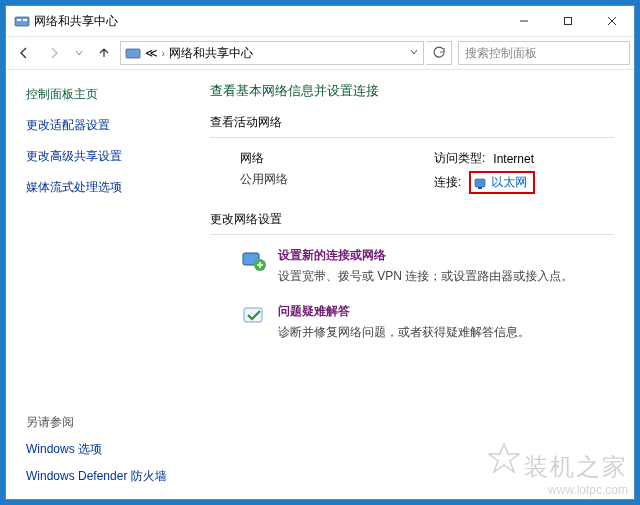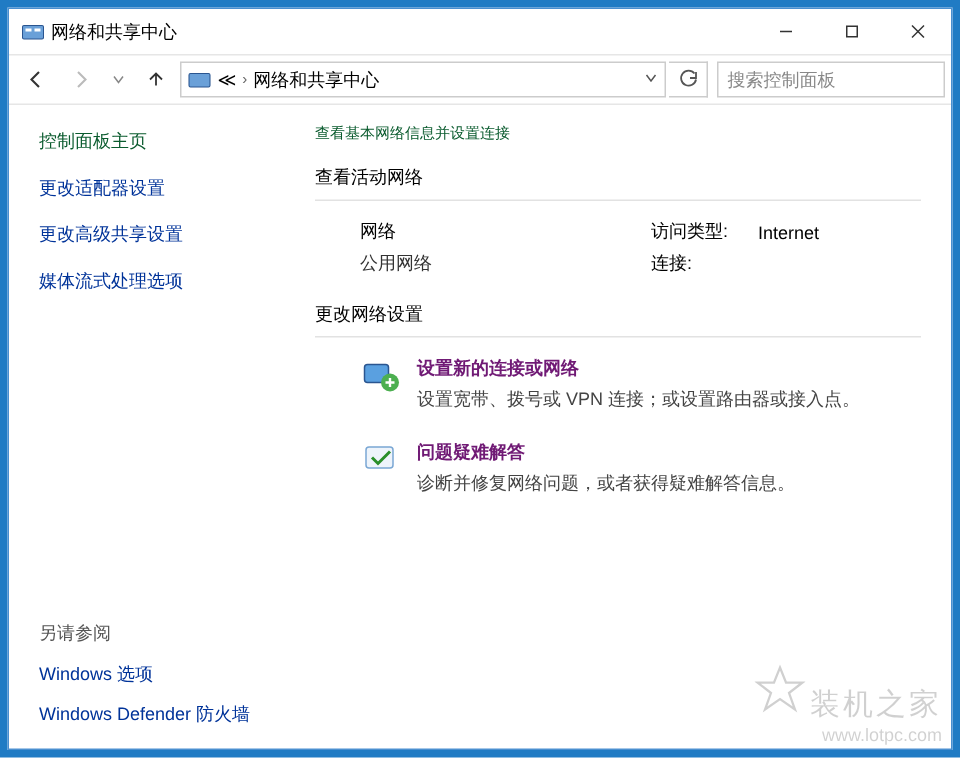--- a/index.html
+++ b/index.html
@@ -74,21 +74,21 @@
   .address .crumb { color:#000; white-space:nowrap; }
   .address .sep { color:#666; font-size:10px; }
   .address .caret { color:#666; font-size:10px; margin-left:auto; }
   .refreshbtn {
     width: 26px; height: 24px;
     border:1px solid #ccc; border-left:none;
     display:flex;align-items:center;justify-content:center;
     color:#555;
   }
   .searchbox {
-    width: 152px; height: 24px;
+    width: 172px; height: 24px;
     border:1px solid #ccc;
     margin-left: 4px;
     display:flex; align-items:center;
     padding: 0 6px;
     color:#888;
   }
   .content {
     flex:1;
     display:flex;
     position: relative;
@@ -100,33 +100,33 @@
     flex-direction:column;
     gap: 14px;
   }
   .sidebar-heading { color:#0a5b2e; font-size:12px; }
   .sidebar a { color:#003399; text-decoration:none; cursor:pointer; }
   .main {
     flex:1;
     padding: 12px 20px 0 18px;
     color:#000;
   }
-  .main-title { color:#0a5b2e; font-size:10px; margin-bottom: 14px; }
+  .main-title { color:#0a5b2e; font-size:13px; margin-bottom: 14px; }
   .section-label { font-size:12px; margin-bottom: 6px; }
   .hr { border-top:1px solid #e2e2e2; margin: 2px 0 12px 0; }
   .network-row {
     display:flex;
     padding-left: 30px;
     gap: 20px;
   }
   .network-left { flex:1; }
   .network-left .nn { font-size:12px; margin-bottom:4px; }
   .network-left .nt { font-size:12px; color:#333; }
   .network-right { width: 180px; font-size:12px; }
-  .kv { display:flex; gap:20px; margin-bottom:4px; align-items:center;}
+  .kv { display:flex; gap:8px; margin-bottom:4px; align-items:center;}
   .kv .k { white-space:nowrap; }
   .kv .v { color:#000; }
   .link { color:#0066cc; text-decoration:none; cursor:pointer; }
   .redbox { border:2px solid #d40000; padding:1px 6px 1px 2px; display:inline-flex; align-items:center; gap:4px;}
   .net-icon { width:14px; height:14px; }
   .section2 { margin-top: 13px; }
   .item {
     display:flex;
     padding-left: 30px;
     margin-bottom: 18px;
@@ -144,21 +144,21 @@
   .see-also .hdr { color:#555; }
   .see-also a { color:#003399; text-decoration:none; cursor:pointer;}
   .watermark {
     position:absolute;
     right: 6px; bottom: 2px;
     opacity: 0.18;
     text-align:right;
     pointer-events:none;
   }
   .watermark .star { display:inline-block; }
-  .watermark .t1 { font-size:20px; color:#000; letter-spacing:2px;}
+  .watermark .t1 { font-size:24px; color:#000; letter-spacing:2px;}
   .watermark .t2 { font-size:12px; color:#000; }
 </style>
 </head>
 <body>
 
 <div class="window">
 
   <div class="titlebar">
     <span class="title-icon">
       <svg width="16" height="16" viewBox="0 0 16 16">
@@ -261,20 +261,29 @@
           <div class="nn">网络</div>
           <div class="nt">公用网络</div>
         </div>
         <div class="network-right">
           <div class="kv">
             <span class="k">访问类型:</span>
             <span class="v">Internet</span>
           </div>
           <div class="kv">
             <span class="k">连接:</span>
+            <span class="redbox">
+              <span class="net-icon">
+                <svg width="14" height="14" viewBox="0 0 14 14">
+                    <rect x="2" y="3" width="10" height="8" rx="1" fill="#4f90d8" stroke="#2a5590" stroke-width="0.6"></rect>
+                    <rect x="5" y="11" width="4" height="2" fill="#2a5590"></rect>
+                  </svg>
+              </span>
+              <a class="link">以太网</a>
+            </span>
           </div>
         </div>
       </div>
 
       <div class="section2">
         <div class="section-label">更改网络设置</div>
         <div class="hr"></div>
 
         <div class="item">
           <span class="icn">

